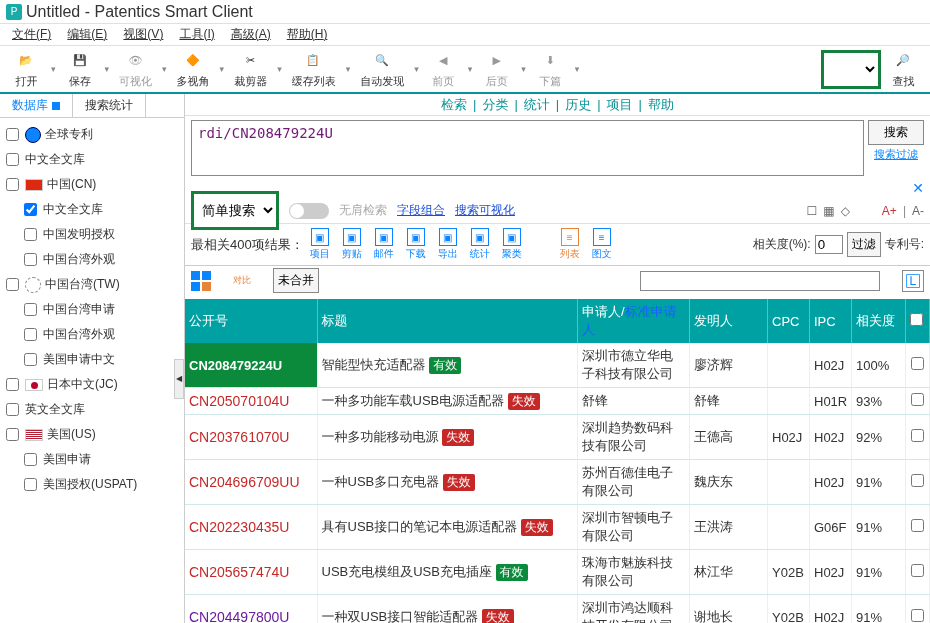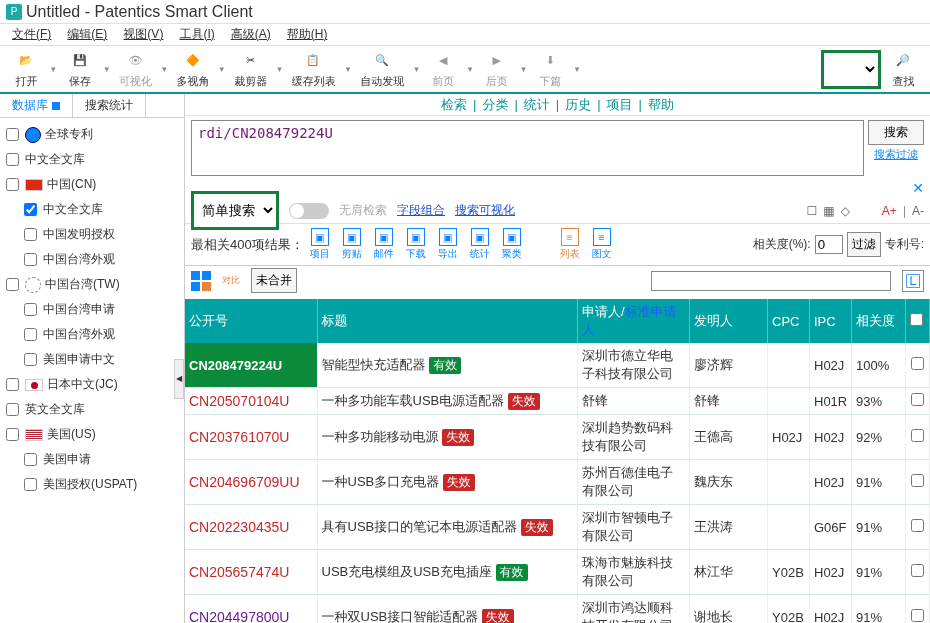--- a/index.html
+++ b/index.html
@@ -52,21 +52,21 @@
 .option-row .right-icons { margin-left:auto; display:flex; gap:6px; align-items:center; color:#666;}
 .result-toolbar { display:flex; align-items:center; padding:4px 6px; border-bottom:1px solid #ccc;}
 .result-toolbar .summary { font-size:13px; }
 .icon-group { display:flex; gap:0;}
 .ig-btn { display:flex; flex-direction:column; align-items:center; font-size:10px; color:#0a84ff; padding:0 4px; cursor:pointer; width:32px;}
 .ig-btn .ic { width:18px; height:18px; border:1px solid #0a84ff; display:flex; align-items:center; justify-content:center; font-size:10px; margin-bottom:1px; color:#0a84ff;}
 .ig-btn .ic.orange { border-color:#e8833a; color:#e8833a;}
 .ig-btn.orange { color:#e8833a;}
 .result-toolbar .right-ctrl { margin-left:auto; display:flex; align-items:center; gap:4px;}
 .result-toolbar input[type=text]{ width:28px; border:1px solid #888; padding:1px 2px;}
-.sub-toolbar { display:flex; align-items:center; padding:2px 6px 6px; gap:11px;}
+.sub-toolbar { display:flex; align-items:center; padding:2px 6px 6px; gap:22px;}
 .sub-toolbar .tiles { width:20px; height:20px; display:grid; grid-template-columns:1fr 1fr; grid-template-rows:1fr 1fr; gap:2px;}
 .sub-toolbar .tiles div{ background:#0a84ff;}
 .sub-toolbar .tiles div:nth-child(4){ background:#e8833a;}
 .sub-toolbar .long-input{ flex:0 0 auto; margin-left:auto; width:240px; border:1px solid #888; height:20px;}
 .sub-toolbar .sq-btn{ width:22px; height:22px; border:1px solid #888; display:flex; align-items:center; justify-content:center; color:#0a84ff; cursor:pointer;}
 
 table.results { width:100%; border-collapse:collapse; table-layout:fixed;}
 table.results th { background:#00a1a3; color:#fff; font-weight:normal; font-size:13px; padding:4px 4px; text-align:left; border-right:1px solid #4fc3c5;}
 table.results th .sub { color:#1a5fff; }
 table.results td { padding:4px 4px; font-size:13px; border-bottom:1px solid #d0e8e8; border-right:1px solid #eee; vertical-align:middle;}

